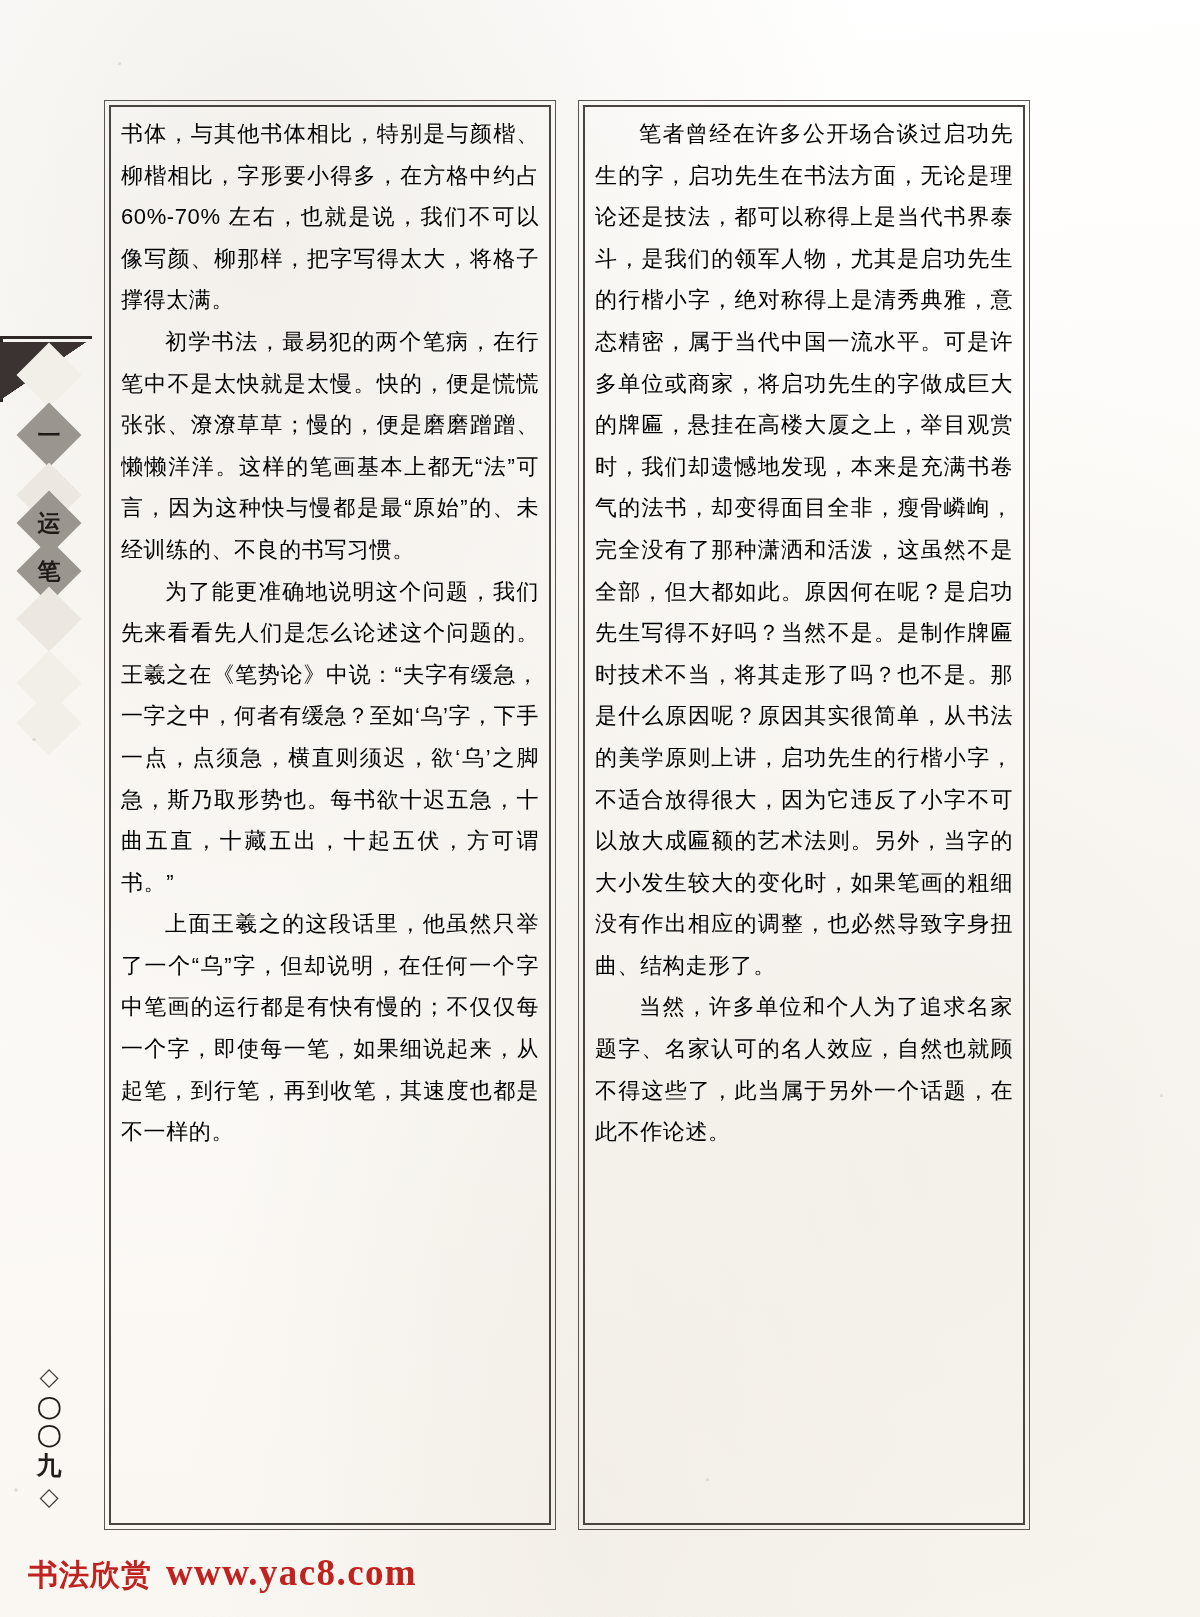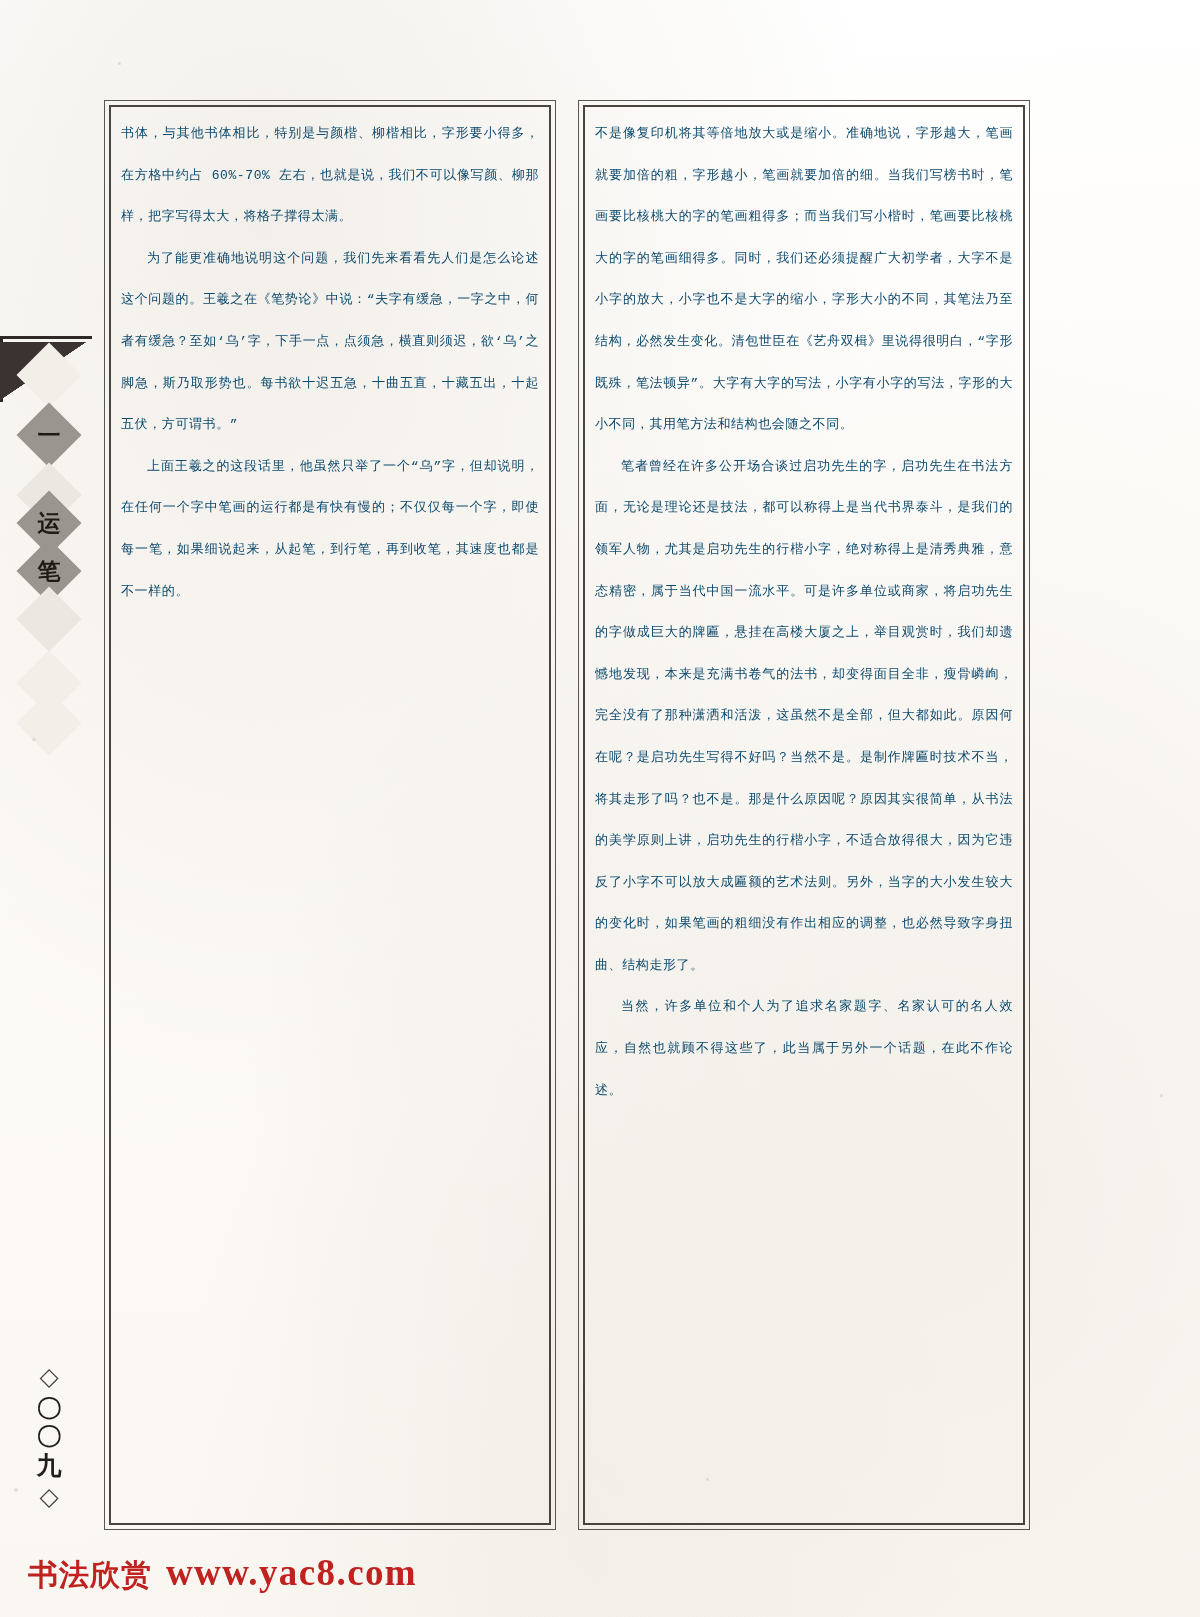--- a/index.html
+++ b/index.html
@@ -131,24 +131,24 @@
   .frame-right { left: 578px;  width: 452px; }
 
   .col-inner {
     position: absolute;
     inset: 12px 16px 12px 16px;
     overflow: hidden;
   }
 
   
   .para {
-    font-family: Liberation Mono, monospace;
-    font-size: 13px;
+    font-family: Liberation Sans, sans-serif;
+    font-size: 22px;
     line-height: 41.6px;
-    color: #0c4a6e;
+    color: #000000;
     text-align: justify;
     text-justify: inter-character;
     text-indent: 2em;
     letter-spacing: .6px;
     word-break: break-all;
   }
   .para.noindent { text-indent: 0; }
 
   .heading {
     font-family: "DejaVu Sans", "Liberation Sans", sans-serif;
@@ -233,29 +233,29 @@
         <span>〇</span>
         <span>九</span>
       </div>
       <div class="folio-orn">◇</div>
     </div>
   </div>
 
   <div class="frame frame-left">
     <div class="col-inner">
       <p class="para noindent">书体，与其他书体相比，特别是与颜楷、柳楷相比，字形要小得多，在方格中约占 60%-70% 左右，也就是说，我们不可以像写颜、柳那样，把字写得太大，将格子撑得太满。</p>
+      <p class="para">初学书法，最易犯的两个笔病，在行笔中不是太快就是太慢。快的，便是慌慌张张、潦潦草草；慢的，便是磨磨蹭蹭、懒懒洋洋。这样的笔画基本上都无“法”可言，因为这种快与慢都是最“原始”的、未经训练的、不良的书写习惯。</p>
       <p class="para">为了能更准确地说明这个问题，我们先来看看先人们是怎么论述这个问题的。王羲之在《笔势论》中说：“夫字有缓急，一字之中，何者有缓急？至如‘乌’字，下手一点，点须急，横直则须迟，欲‘乌’之脚急，斯乃取形势也。每书欲十迟五急，十曲五直，十藏五出，十起五伏，方可谓书。”</p>
       <p class="para">上面王羲之的这段话里，他虽然只举了一个“乌”字，但却说明，在任何一个字中笔画的运行都是有快有慢的；不仅仅每一个字，即使每一笔，如果细说起来，从起笔，到行笔，再到收笔，其速度也都是不一样的。</p>
 
     </div>
   </div>
 
   <div class="frame frame-right">
     <div class="col-inner">
-      <p class="para noindent">不是像复印机将其等倍地放大或是缩小。准确地说，字形越大，笔画就要加倍的粗，字形越小，笔画就要加倍的细。当我们写榜书时，笔画要比核桃大的字的笔画粗得多；而当我们写小楷时，笔画要比核桃大的字的笔画细得多。同时，我们还必须提醒广大初学者，大字不是小字的放大，小字也不是大字的缩小，字形大小的不同，其笔法乃至结构，必然发生变化。清包世臣在《艺舟双楫》里说得很明白，“字形既殊，笔法顿异”。大字有大字的写法，小字有小字的写法，字形的大小不同，其用笔方法和结构也会随之不同。</p>
       <p class="para">笔者曾经在许多公开场合谈过启功先生的字，启功先生在书法方面，无论是理论还是技法，都可以称得上是当代书界泰斗，是我们的领军人物，尤其是启功先生的行楷小字，绝对称得上是清秀典雅，意态精密，属于当代中国一流水平。可是许多单位或商家，将启功先生的字做成巨大的牌匾，悬挂在高楼大厦之上，举目观赏时，我们却遗憾地发现，本来是充满书卷气的法书，却变得面目全非，瘦骨嶙峋，完全没有了那种潇洒和活泼，这虽然不是全部，但大都如此。原因何在呢？是启功先生写得不好吗？当然不是。是制作牌匾时技术不当，将其走形了吗？也不是。那是什么原因呢？原因其实很简单，从书法的美学原则上讲，启功先生的行楷小字，不适合放得很大，因为它违反了小字不可以放大成匾额的艺术法则。另外，当字的大小发生较大的变化时，如果笔画的粗细没有作出相应的调整，也必然导致字身扭曲、结构走形了。</p>
       <p class="para">当然，许多单位和个人为了追求名家题字、名家认可的名人效应，自然也就顾不得这些了，此当属于另外一个话题，在此不作论述。</p>
 
     </div>
   </div>
 
   <div class="watermark">
     <span class="wm-cn">书法欣赏</span>
     <span class="wm-url">www.yac8.com</span>
   </div>

